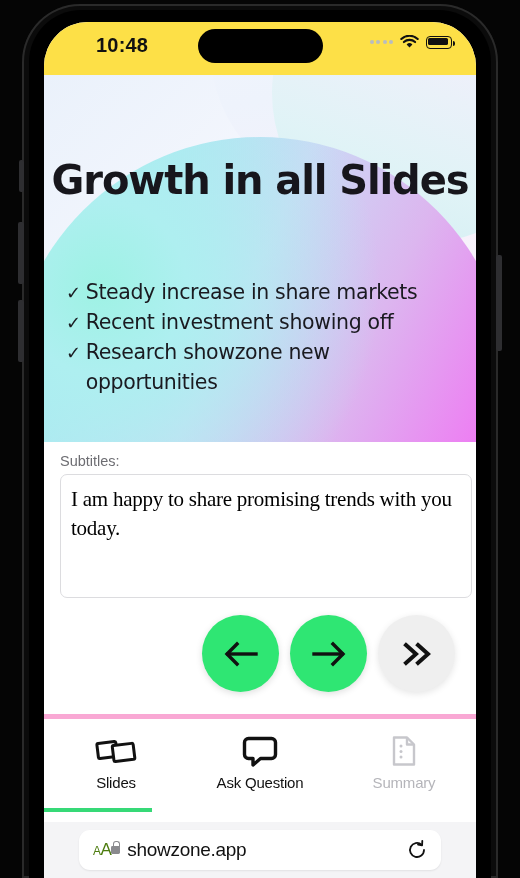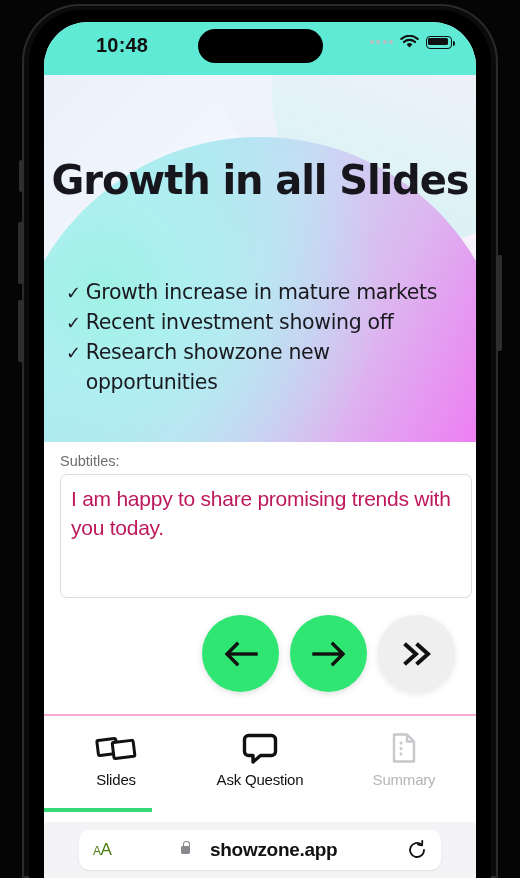--- a/index.html
+++ b/index.html
@@ -43,21 +43,21 @@
     position:absolute;
     left:44px; top:22px; width:432px; height:856px;
     background:#fff;
     border-radius:44px 44px 0 0;
     overflow:hidden;
   }
 
   
   #status-bar {
     position:relative; height:53px; width:100%;
-    background:#5eead4;
+    background:#fde047;
   }
   #status-time {
     position:absolute; left:52px; top:12px;
     font-size:20px; font-weight:bold; color:#111;
     letter-spacing:0.2px;
   }
   #dynamic-island {
     position:absolute; left:154px; top:7px;
     width:125px; height:34px; background:#000;
     border-radius:17px;
@@ -126,42 +126,43 @@
     font-family:"DejaVu Sans", sans-serif;
   }
   .ck { font-size:18px; font-weight:bold; flex:0 0 auto; }
 
   
   #subtitle-area { padding:11px 4px 0 16px; background:#fff; }
   #subtitle-label { font-size:14.5px; color:#6d6d72; margin-bottom:5px; }
   #subtitle-box {
     height:124px; border:1px solid #dcdcdf; border-radius:7px;
     padding:10px 10px 0 10px;
-    font-size:21px; line-height:1.38; color:#be185d;
+    font-size:21px; line-height:1.38; color:#000000;
     letter-spacing:-0.25px;
     overflow:hidden;
+    font-family:Liberation Serif, serif;
   }
 
   
   #nav-row {
     display:flex; justify-content:flex-end; align-items:center;
     gap:11px; padding:17px 21px 0 0; background:#fff;
   }
   .navbtn {
     width:77px; height:77px; border-radius:50%;
     display:flex; align-items:center; justify-content:center;
     border:none; cursor:pointer;
   }
   .navbtn.green { background:#2fe673; box-shadow:0 2px 7px rgba(0,0,0,0.13); }
   .navbtn.grey  { background:#efefef; box-shadow:0 2px 7px rgba(0,0,0,0.10); }
 
   
   #tab-bar {
     position:relative; margin-top:22px;
-    border-top:2px solid #f9a8d4;
+    border-top:5px solid #f9a8d4;
     background:#fff;
     display:flex; height:98px;
   }
   .tab {
     flex:1; display:flex; flex-direction:column;
     align-items:center; justify-content:flex-start;
     padding-top:16px; gap:7px; cursor:pointer;
   }
   .tab-label { font-size:15px; letter-spacing:-0.2px; }
   .tab.active .tab-label, .tab.on .tab-label { color:#111; }
@@ -178,21 +179,21 @@
     display:flex; align-items:center; justify-content:center;
   }
   #url-pill {
     width:362px; height:40px; background:#fff; border-radius:11px;
     display:flex; align-items:center;
     padding:0 14px; box-shadow:0 1px 2px rgba(0,0,0,0.08);
   }
   #aa-btn { font-size:17px; color:#4d7c0f; letter-spacing:-0.5px; }
   #aa-btn small { font-size:12px; }
   #url-center {
-    flex:1; display:flex; align-items:center; justify-content:center; gap:20px;font-weight:bold;
+    flex:1; display:flex; align-items:center; justify-content:flex-start; gap:7px;
   }
   #url-text { font-size:19px; color:#111; letter-spacing:-0.3px; }
   .lock {
     width:9px; height:8px; background:#8a8a8e; border-radius:1.4px;
     position:relative; display:inline-block; margin-bottom:1px;
   }
   .lock::before {
     content:""; position:absolute; left:2px; top:-4.4px;
     width:5px; height:5px; border:1.6px solid #8a8a8e;
     border-bottom:none; border-radius:3px 3px 0 0;
@@ -232,21 +233,21 @@
 
     <div id="slide">
       <div class="blob-crescent2"></div>
       <div class="blob-crescent"></div>
       <div class="blob-main"></div>
       <div class="slide-content">
         <div id="slide-title">Growth in all Slides</div>
         <ul id="bullet-list">
           <li>
             <span class="ck">✓</span>
-            <span>Growth increase in mature markets</span>
+            <span>Steady increase in share markets</span>
           </li>
           <li>
             <span class="ck">✓</span>
             <span>Recent investment showing off</span>
           </li>
           <li>
             <span class="ck">✓</span>
             <span>Research showzone new opportunities</span>
           </li>
         </ul>

